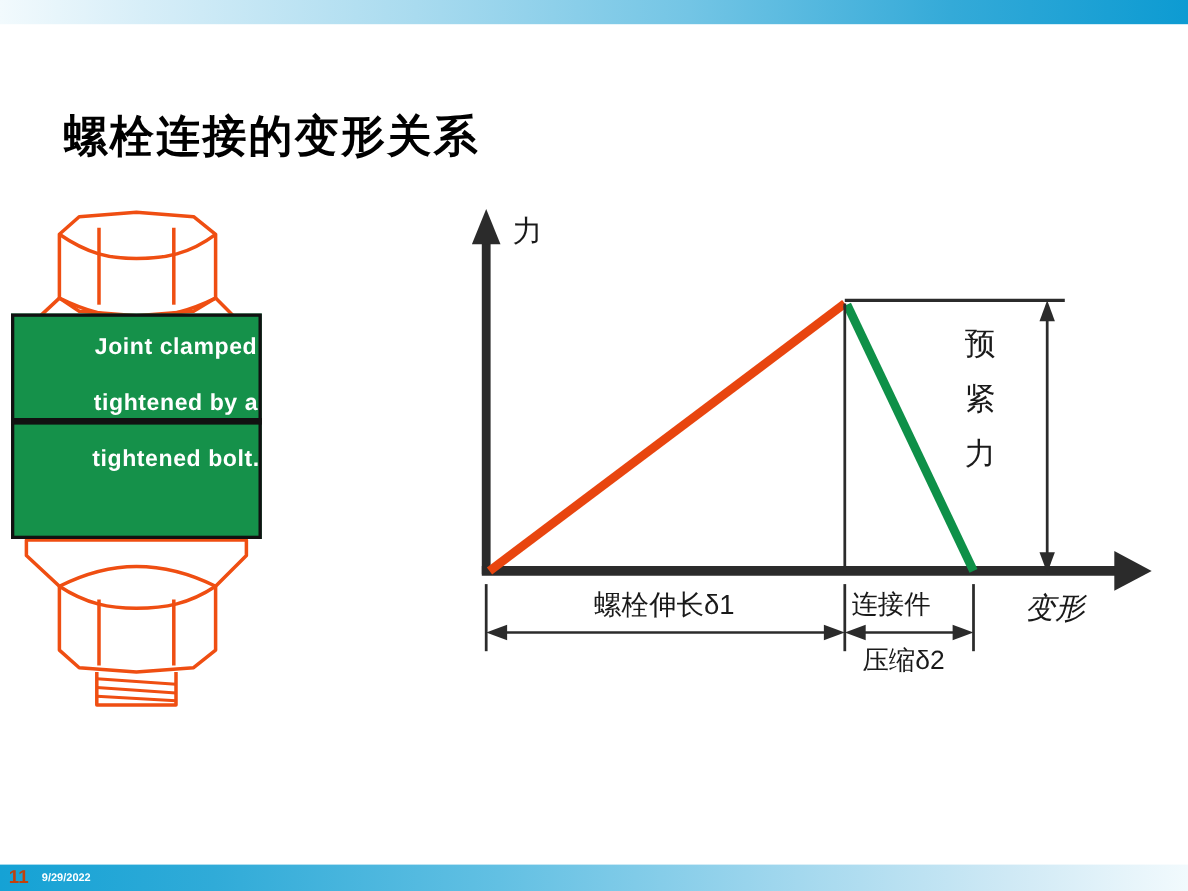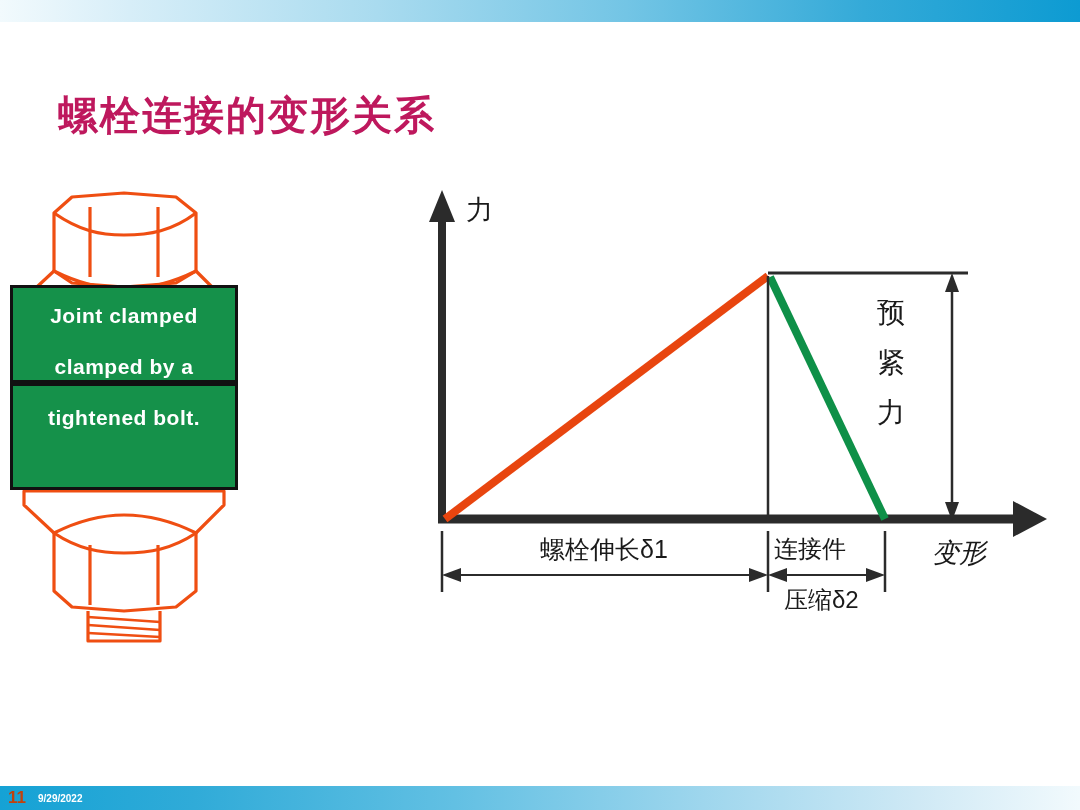--- a/index.html
+++ b/index.html
@@ -43,22 +43,22 @@
     position: absolute;
     left: 38px; top: 793px;
     color: #ffffff;
     font-size: 10px;
     font-weight: bold;
   }
 
   
   .slide-title {
     position: absolute;
-    left: 58px; top: 88px;
-    color: #be185d;
+    left: 58px; top: 96px;
+    color: #000000;
     font-size: 40px;
     font-weight: bold;
     letter-spacing: 2px;
     white-space: nowrap;
   }
 
   
   .bolt-figure {
     position: absolute;
     left: 0px; top: 185px;
@@ -81,20 +81,21 @@
   .joint-text {
     position: absolute;
     left: 14px; top: 105px;
     width: 220px;
     color: #ffffff;
     font-size: 21px;
     font-weight: bold;
     text-align: center;
     line-height: 51px;
     letter-spacing: 0.5px;
+    padding-left: 36px;
   }
 
   
   .chart {
     position: absolute;
     left: 0; top: 0;
     width: 1080px; height: 810px;
     pointer-events: none;
   }
 
@@ -153,21 +154,21 @@
 
         <path d="M88 426 L88 456 L160 456 L160 426"></path>
         <path d="M88 432 L160 437 M88 440 L160 445 M88 448 L160 452" stroke-width="2.6"></path>
       </g>
     </svg>
 
     <div class="joint-box"></div>
     <div class="joint-divider"></div>
     <div class="joint-text">
       <div>Joint clamped</div>
-      <div>clamped by a</div>
+      <div>tightened by a</div>
       <div>tightened bolt.</div>
     </div>
   </div>
 
   <svg class="chart" viewBox="0 0 1080 810">
 
     <g>
       <line x1="442" y1="212" x2="442" y2="522" stroke="#2b2b2b" stroke-width="8"></line>
       <polygon points="442,190 429,222 455,222" fill="#2b2b2b"></polygon>
     </g>

